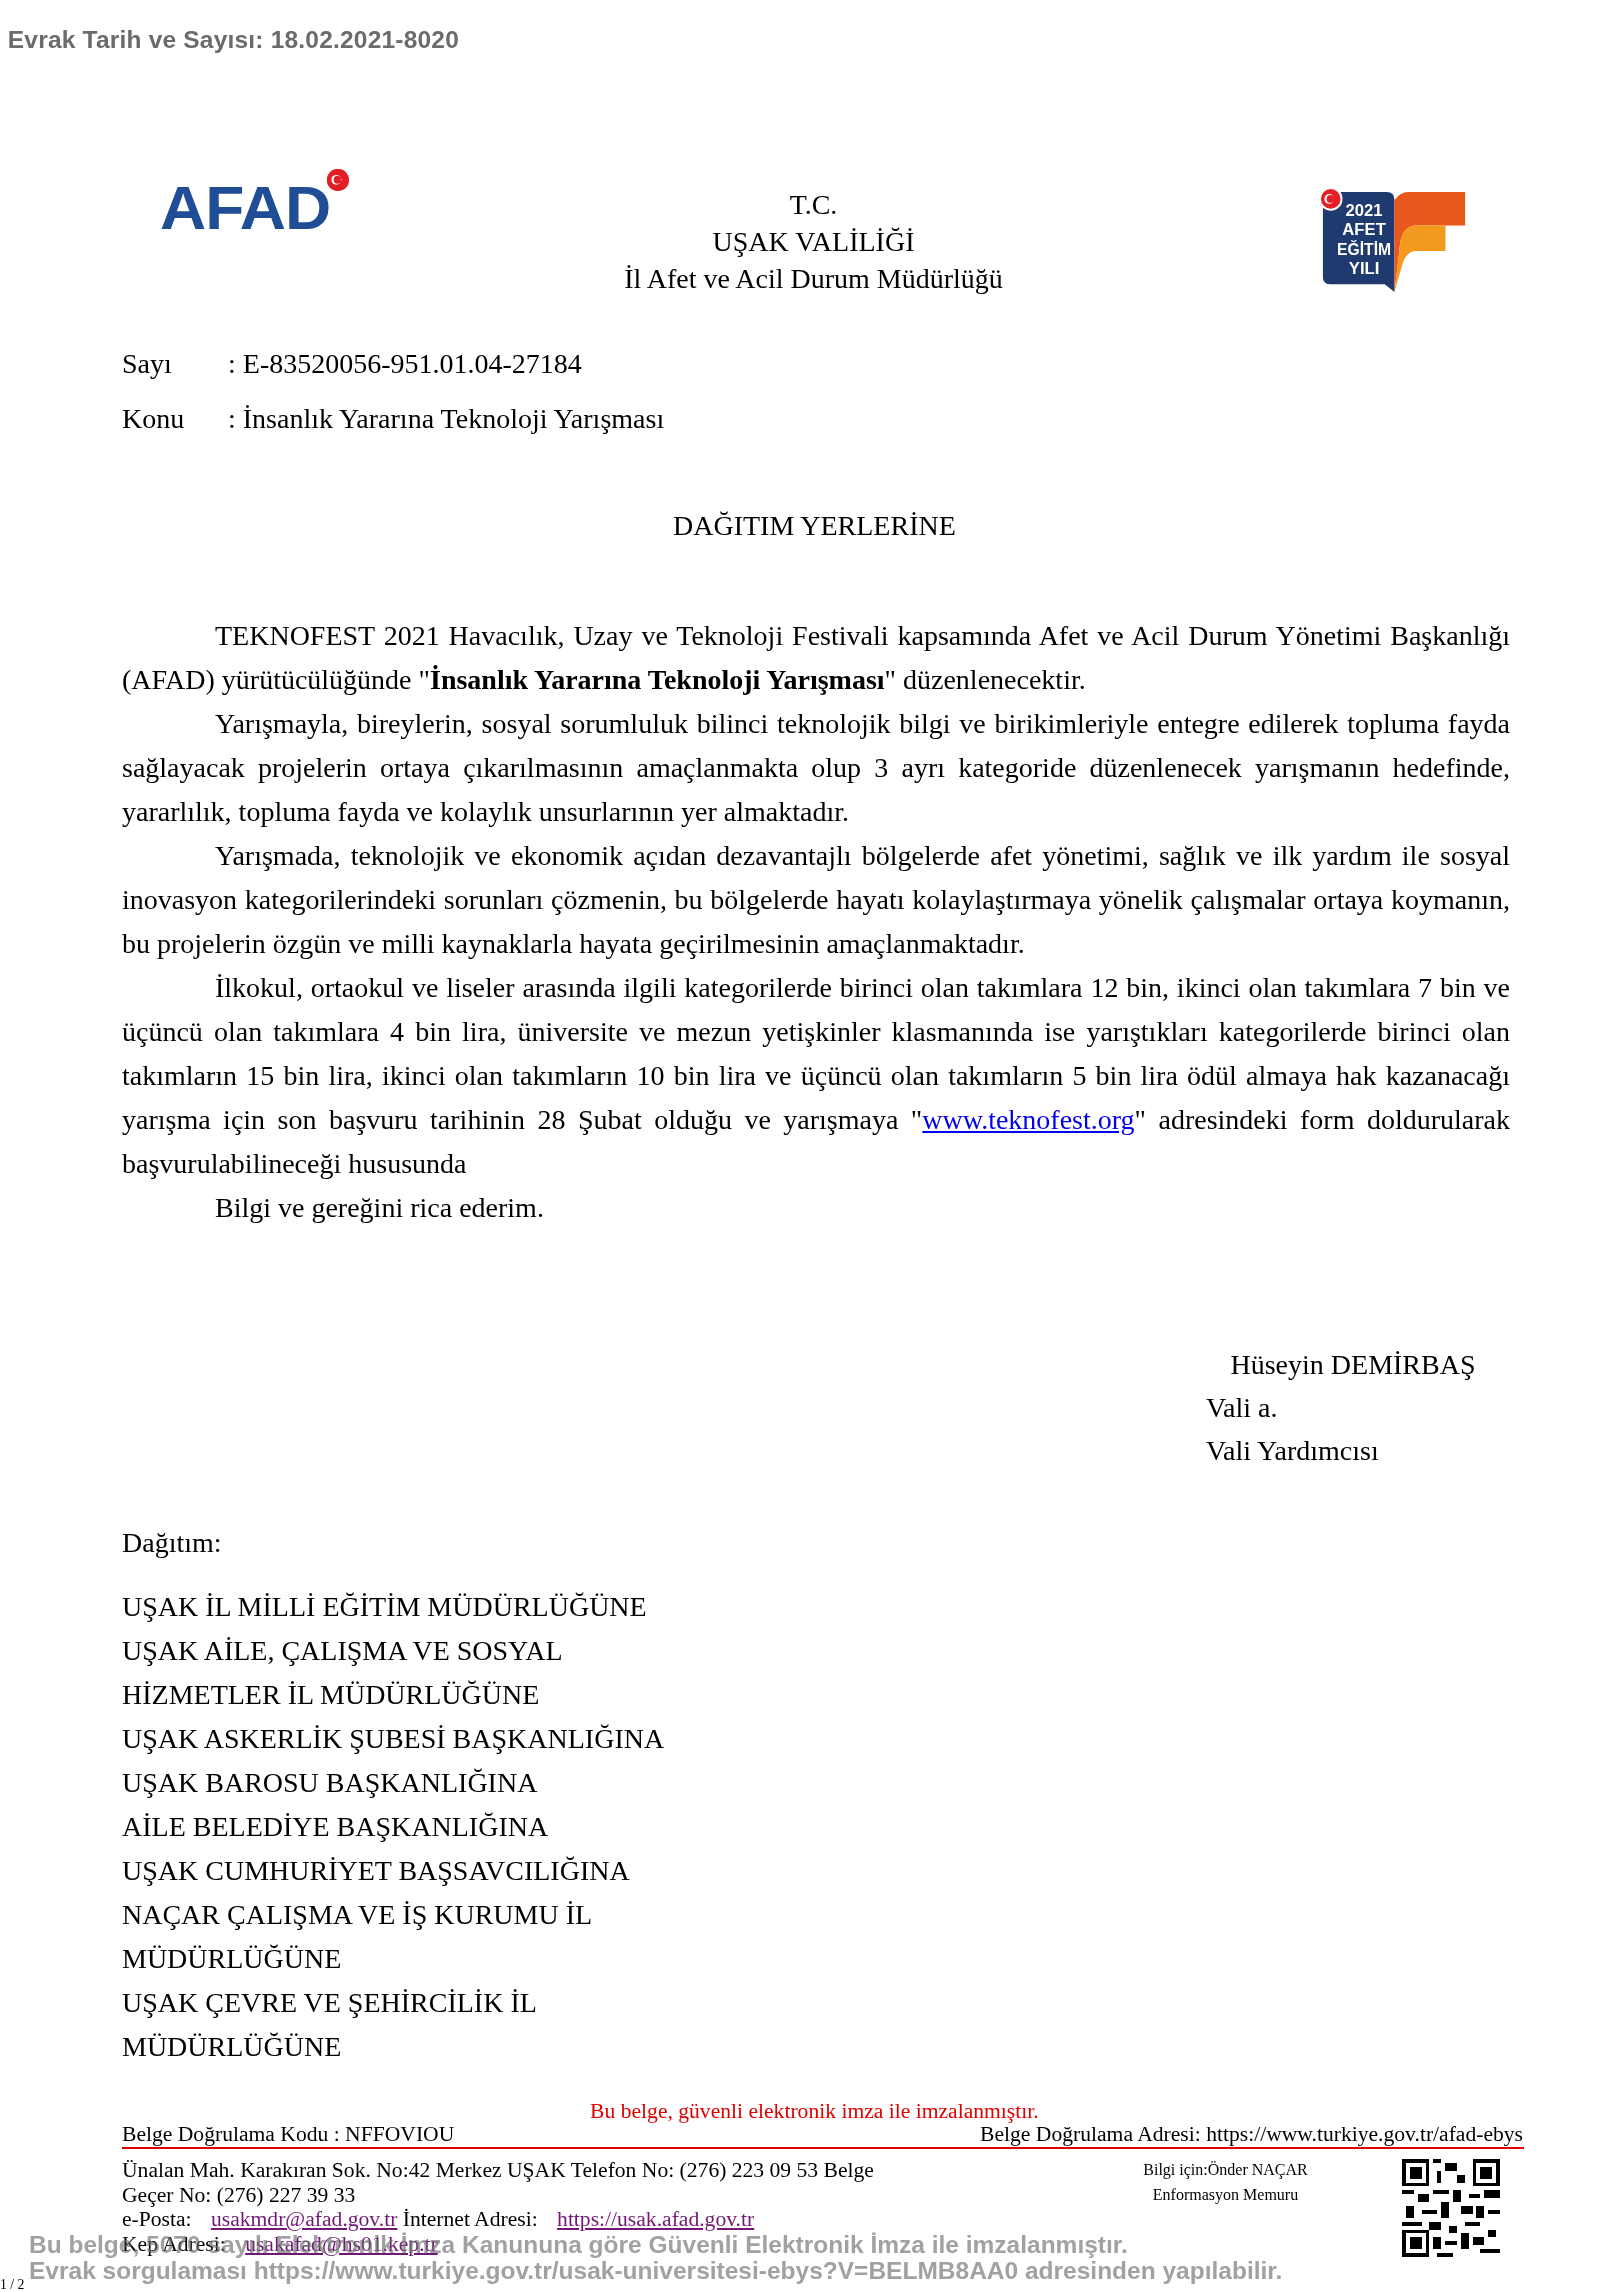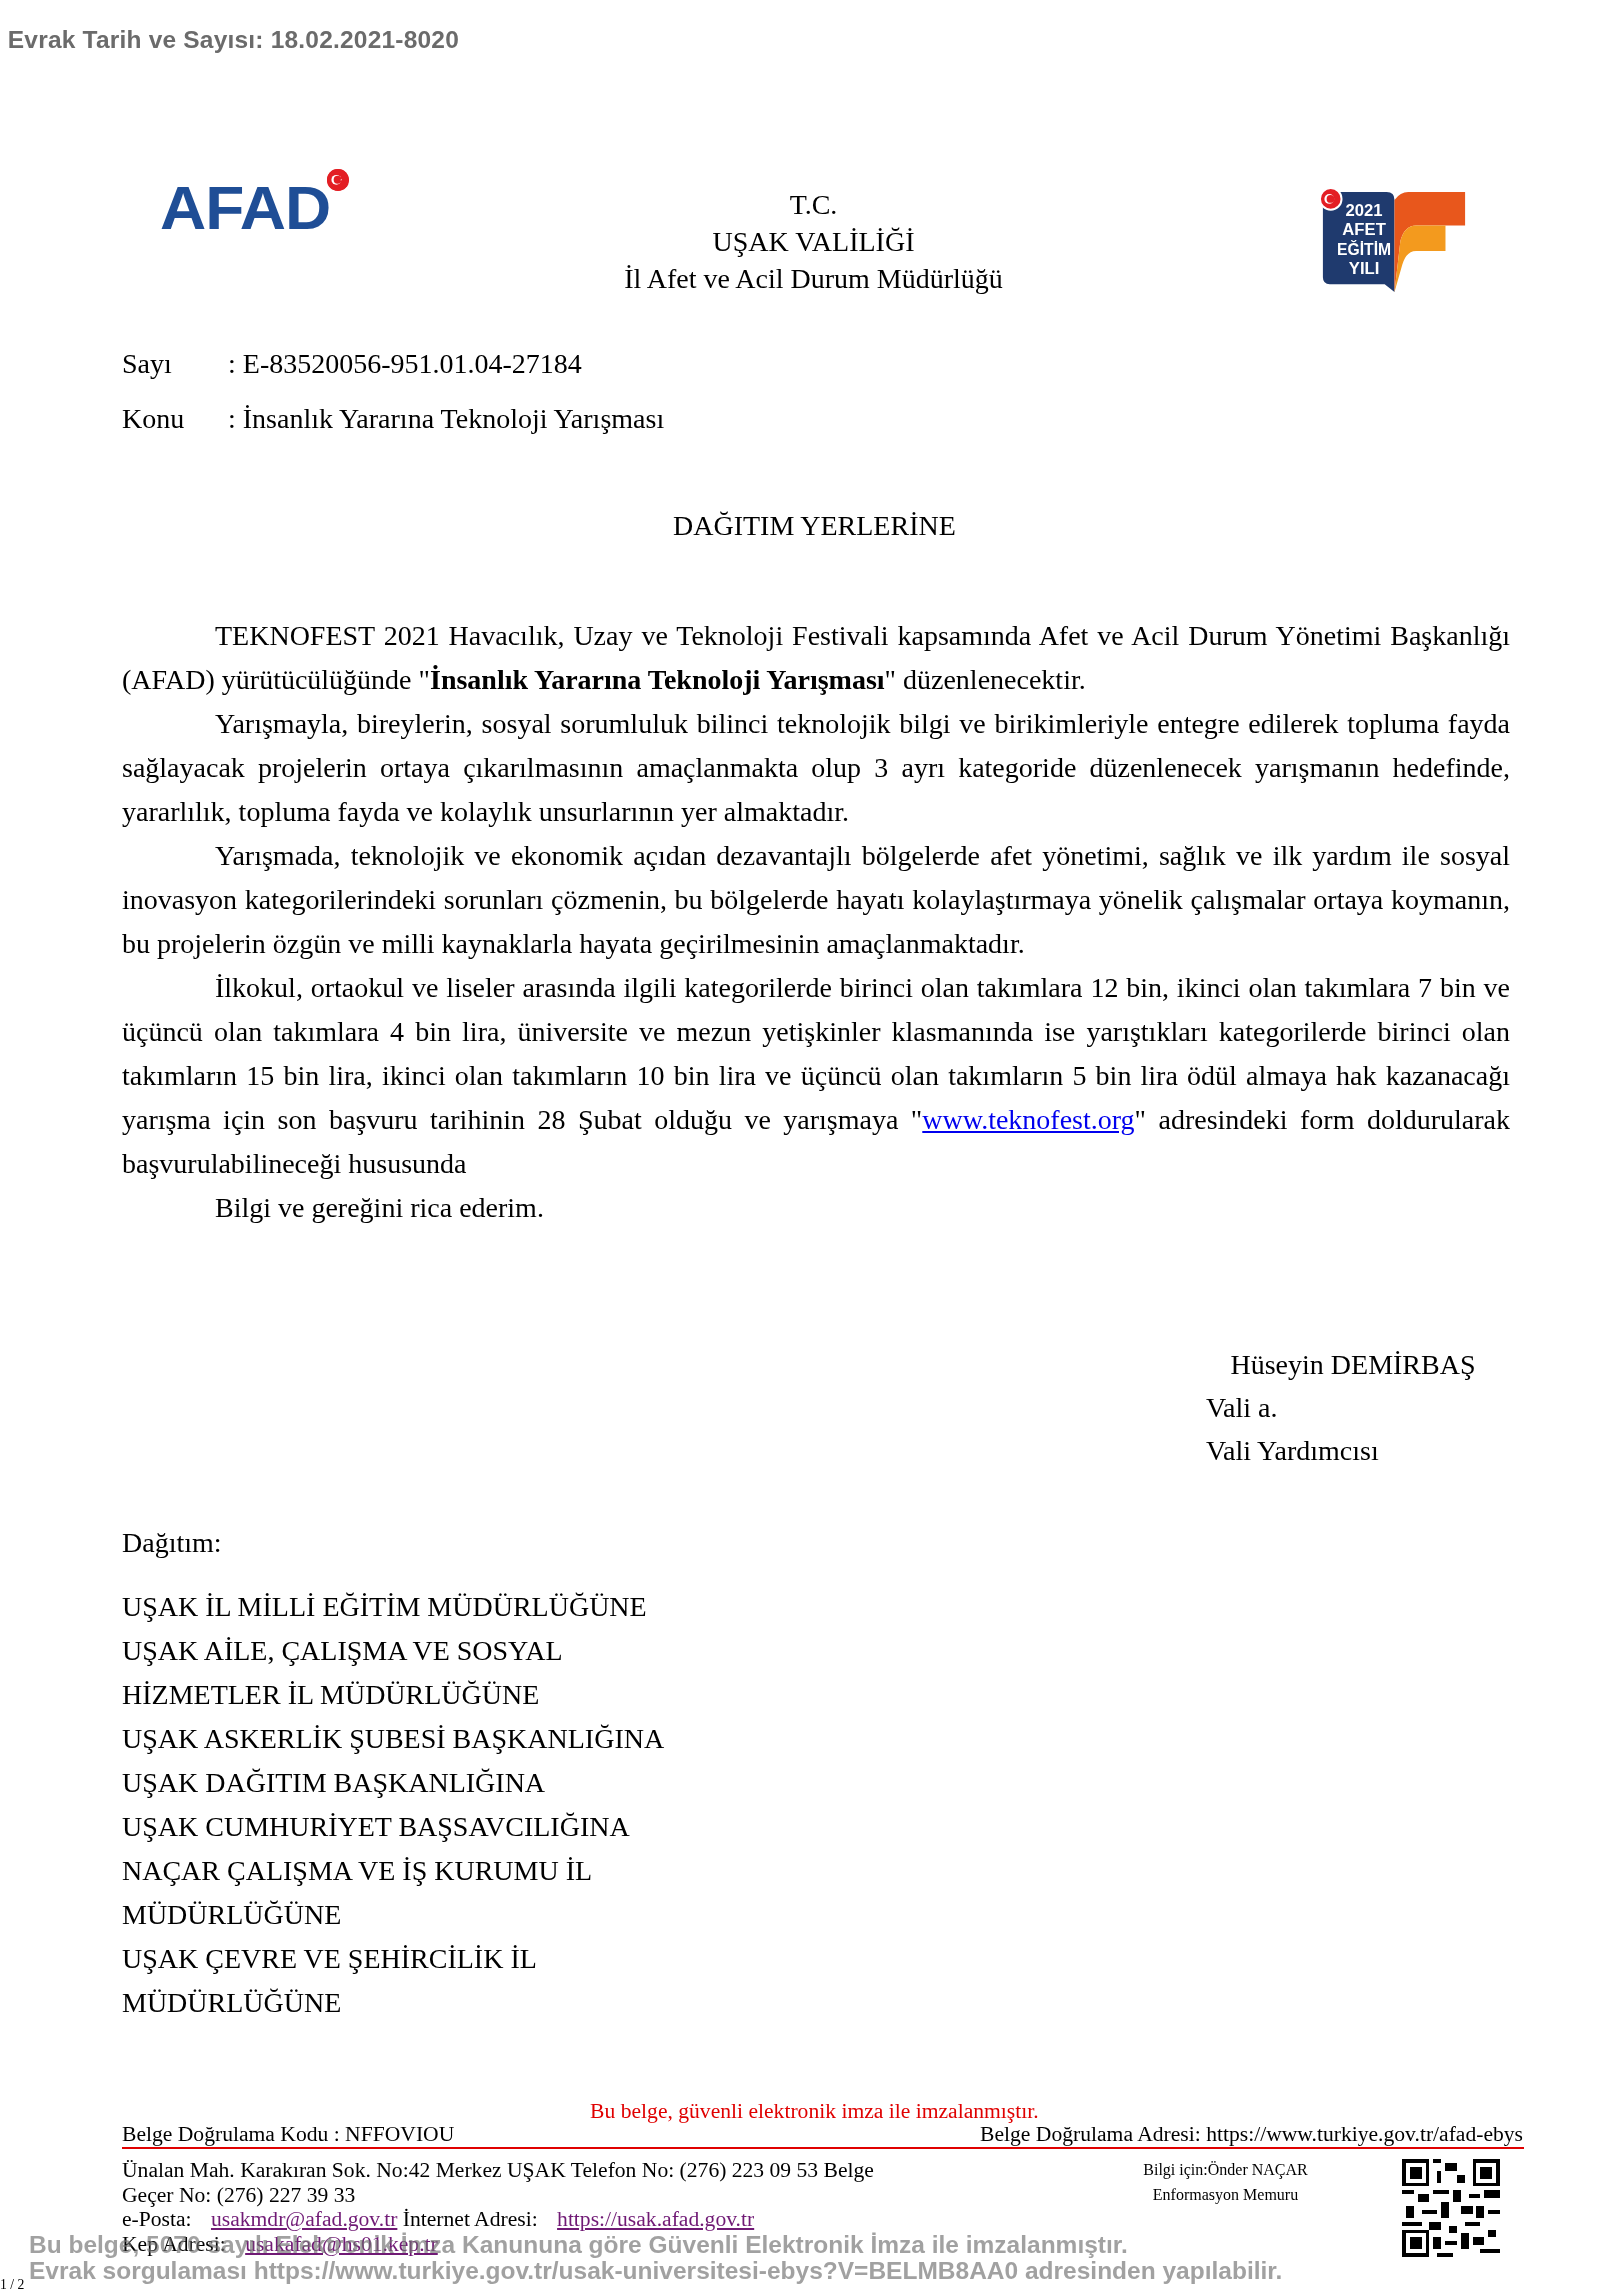--- a/index.html
+++ b/index.html
@@ -108,21 +108,22 @@
   <div>Vali a.</div>
   <div>Vali Yardımcısı</div>
 </div>
 
 <div class="abs dist-label">Dağıtım:</div>
 <div class="abs dist-list">
   <div>UŞAK İL MİLLİ EĞİTİM MÜDÜRLÜĞÜNE</div>
   <div>UŞAK AİLE, ÇALIŞMA VE SOSYAL</div>
   <div>HİZMETLER İL MÜDÜRLÜĞÜNE</div>
   <div>UŞAK ASKERLİK ŞUBESİ BAŞKANLIĞINA</div>
-  <div>UŞAK DAĞITIM BAŞKANLIĞINA</div>
+  <div>UŞAK BAROSU BAŞKANLIĞINA</div>
+  <div>AİLE BELEDİYE BAŞKANLIĞINA</div>
   <div>UŞAK CUMHURİYET BAŞSAVCILIĞINA</div>
   <div>NAÇAR ÇALIŞMA VE İŞ KURUMU İL</div>
   <div>MÜDÜRLÜĞÜNE</div>
   <div>UŞAK ÇEVRE VE ŞEHİRCİLİK İL</div>
   <div>MÜDÜRLÜĞÜNE</div>
 </div>
 
 <div class="abs esign"><span>Bu belge, güvenli elektronik imza ile imzalanmıştır.</span></div>
 <div class="abs verify-code">Belge Doğrulama Kodu : NFFOVIOU</div>
 <div class="abs verify-addr">Belge Doğrulama Adresi: https://www.turkiye.gov.tr/afad-ebys</div>

